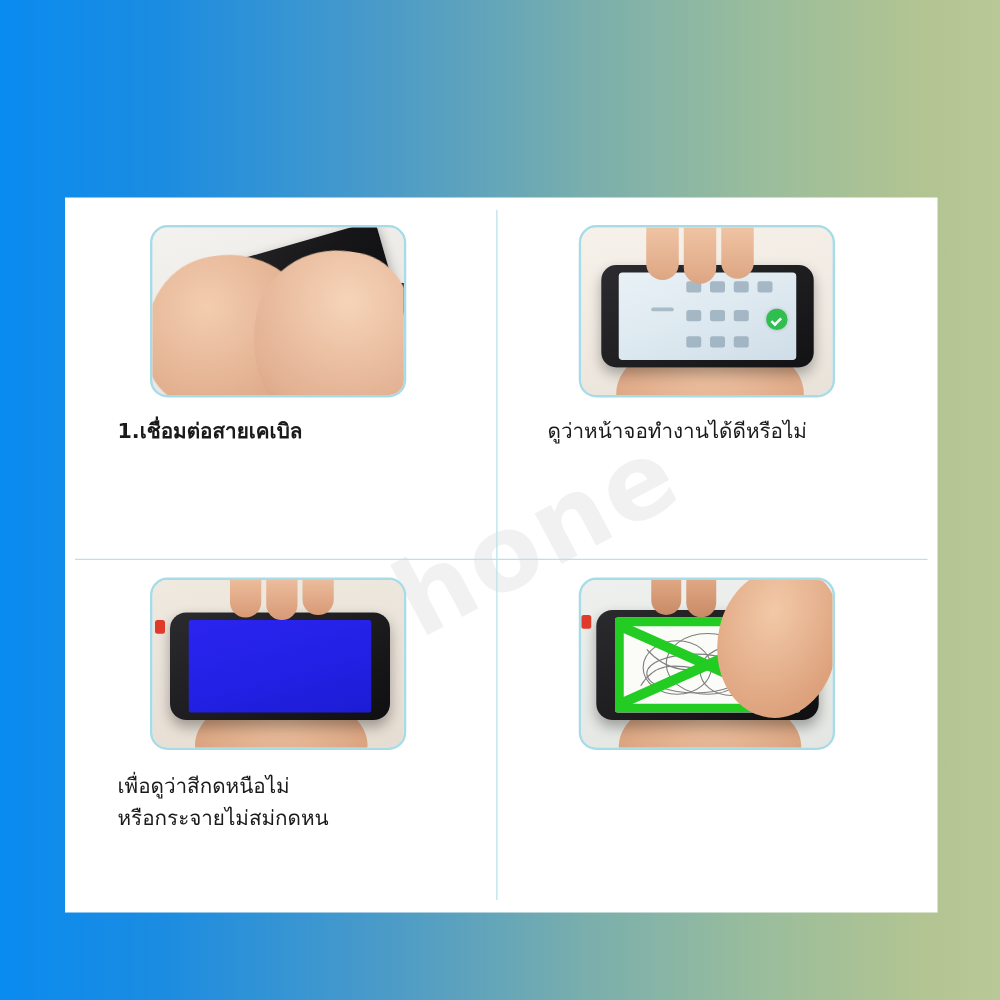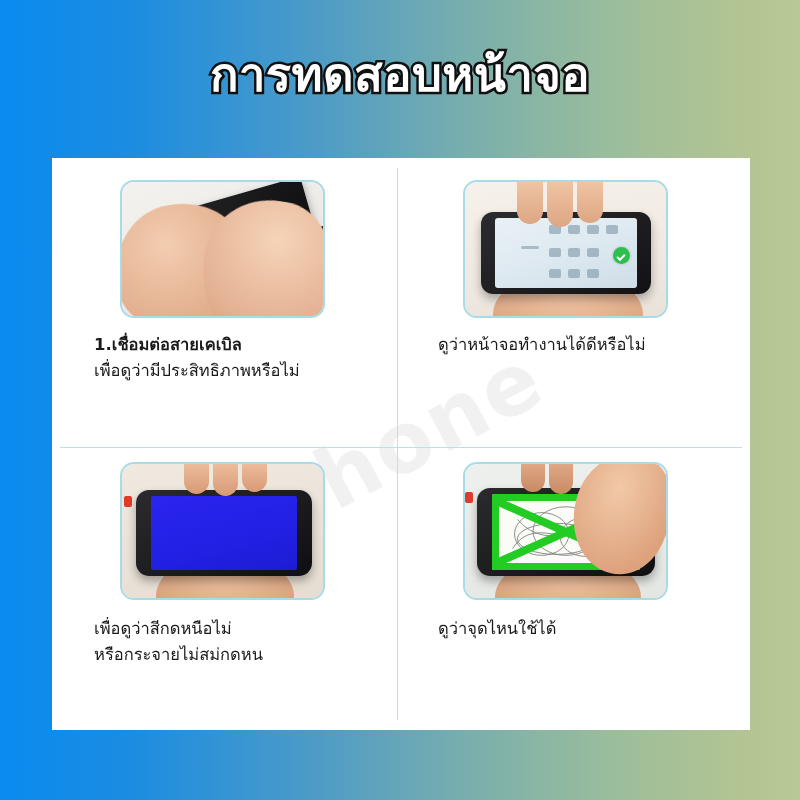--- a/index.html
+++ b/index.html
@@ -309,23 +309,20 @@
   .s4-reddot {
     position:absolute; left:0px; top:28px; width:8px; height:11px;
     background:#e03a2a; border-radius:2px;
   }
 </style>
 </head>
 <body>
 
 <div class="poster">
 
-  <div class="title-wrap">
-    <span class="title">การทดสอบหน้าจอ</span>
-  </div>
 
   <div class="card">
 
     <div class="watermark">Phone</div>
 
     <div class="divider-v"></div>
     <div class="divider-h"></div>
 
     <div class="cell cell-1">
       <div class="photo">
@@ -343,21 +340,20 @@
               </div>
           </div>
           <div class="s1-cable"></div>
           <div class="s1-tip"></div>
           <div class="s1-handL"></div>
           <div class="s1-handR"></div>
         </div>
       </div>
       <div class="caption">
         <span class="ln first">1.เชื่อมต่อสายเคเบิล</span>
-        <span class="ln">เพื่อดูว่ามีประสิทธิภาพหรือไม่</span>
       </div>
     </div>
 
     <div class="cell cell-2">
       <div class="photo">
         <div class="scene">
           <div class="s2-bg"></div>
           <div class="s2-palm"></div>
           <div class="s2-phone">
             <div class="s2-screen">
@@ -435,18 +431,17 @@
           </div>
           <div class="s4-reddot"></div>
           <div class="s4-hand"></div>
           <div class="s4-fingers">
               <i></i>
               <i></i>
             </div>
         </div>
       </div>
       <div class="caption">
-        <span class="ln">ดูว่าจุดไหนใช้ได้</span>
       </div>
     </div>
 
   </div>
 </div>
 
 </body></html>

